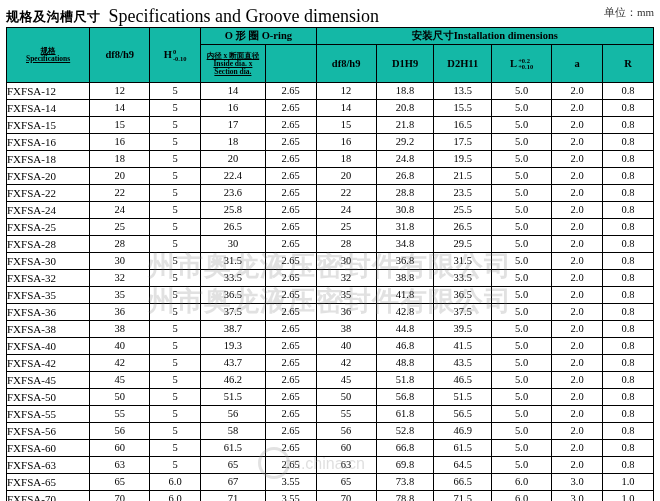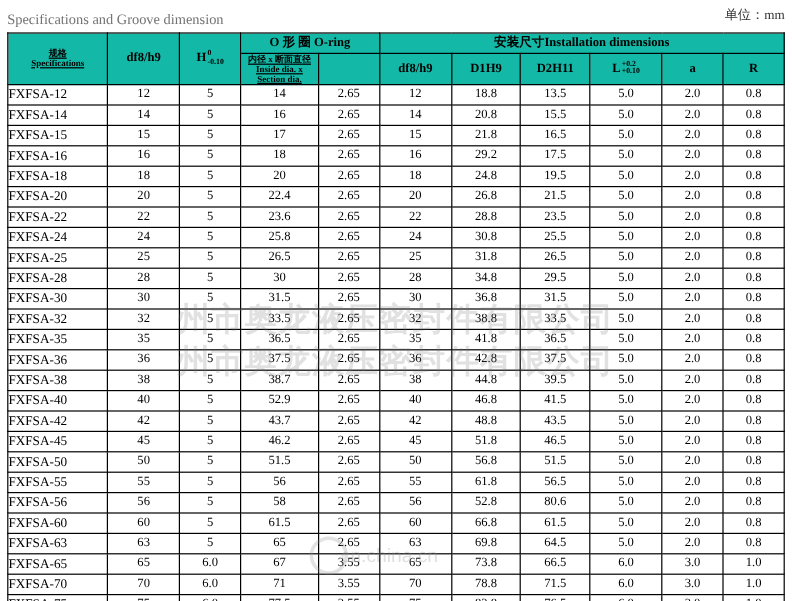--- a/index.html
+++ b/index.html
@@ -1,26 +1,26 @@
 <!DOCTYPE html>
 <html><head>
 <meta charset="utf-8">
 <style>
   html,body{margin:0;padding:0;background:#fff;}
   body{width:660px;height:501px;overflow:hidden;font-family:"Liberation Serif",serif;color:#000;position:relative;}
   .page{position:relative;width:660px;height:501px;box-sizing:border-box;padding:4px 6px 0 6px;}
   .titlebar{display:flex;align-items:flex-end;gap:8px;height:20px;}
   .title-cn{font-size:13px;font-weight:bold;letter-spacing:0.5px;line-height:15px;}
-  .title-en{font-size:12px;color:#737373;line-height:15px;}
+  .title-en{font-size:18px;color:#000000;line-height:15px;}
   .unit{position:absolute;right:6px;top:5px;font-size:11px;color:#333;}
   table{border-collapse:collapse;width:648px;margin-top:3px;table-layout:fixed;}
   th,td{border:1px solid #000;text-align:center;font-size:10.5px;padding:0;height:16px;line-height:16px;}
   thead th{background:#14b8a6;font-weight:bold;}
   .grp{height:15px;}
-  .hdr2{height:26px;font-size:10px;}
+  .hdr2{height:38px;font-size:10px;}
   .spec-cell{font-size:11px;text-align:center;}
   .small{font-size:8.5px;}
   .tol{display:inline-block;font-size:6.5px;line-height:6.5px;text-align:left;vertical-align:middle;padding-left:1px;}
   .cn-en{display:block;font-size:7.5px;line-height:8px;text-decoration:underline;}
   tbody tr td:first-child{text-align:left;}
   .watermark{position:absolute;left:0;top:0;width:660px;height:501px;pointer-events:none;overflow:hidden;}
   .wm1{position:absolute;top:248px;left:8px;width:644px;text-align:center;font-size:27px;font-weight:bold;color:rgba(120,120,120,0.22);white-space:nowrap;letter-spacing:1px;}
   .wm2{position:absolute;top:283px;left:8px;width:644px;text-align:center;font-size:27px;font-weight:bold;color:rgba(120,120,120,0.22);white-space:nowrap;letter-spacing:1px;}
   .wm3{position:absolute;top:455px;left:284px;font-size:16px;color:rgba(150,150,150,0.30);white-space:nowrap;font-family:"Liberation Sans",sans-serif;}
   .wm-logo{position:absolute;top:447px;left:258px;width:26px;height:26px;border-radius:50%;border:3px solid rgba(150,150,150,0.28);}
@@ -35,20 +35,21 @@
   col.c-L{width:52px;}
   col.c-a{width:44px;}
   col.c-R{width:44px;}
 </style>
 </head>
 <body>
 
 <div class="page">
 
   <div class="titlebar">
+    <span class="title-cn">规格及沟槽尺寸</span>
     <span class="title-en">Specifications and Groove dimension</span>
   </div>
   <div class="unit">单位：mm</div>
 
   <table>
     <colgroup>
       <col class="c-spec">
         <col class="c-n">
         <col class="c-h">
         <col class="c-or1">
@@ -284,21 +285,21 @@
           <td>44.8</td>
           <td>39.5</td>
           <td>5.0</td>
           <td>2.0</td>
           <td>0.8</td>
         </tr>
         <tr>
           <td class="spec-cell">FXFSA-40</td>
           <td>40</td>
           <td>5</td>
-          <td>52.9</td>
+          <td>19.3</td>
           <td>2.65</td>
           <td>40</td>
           <td>46.8</td>
           <td>41.5</td>
           <td>5.0</td>
           <td>2.0</td>
           <td>0.8</td>
         </tr>
         <tr>
           <td class="spec-cell">FXFSA-42</td>
@@ -353,21 +354,21 @@
           <td>0.8</td>
         </tr>
         <tr>
           <td class="spec-cell">FXFSA-56</td>
           <td>56</td>
           <td>5</td>
           <td>58</td>
           <td>2.65</td>
           <td>56</td>
           <td>52.8</td>
-          <td>80.6</td>
+          <td>46.9</td>
           <td>5.0</td>
           <td>2.0</td>
           <td>0.8</td>
         </tr>
         <tr>
           <td class="spec-cell">FXFSA-60</td>
           <td>60</td>
           <td>5</td>
           <td>61.5</td>
           <td>2.65</td>

